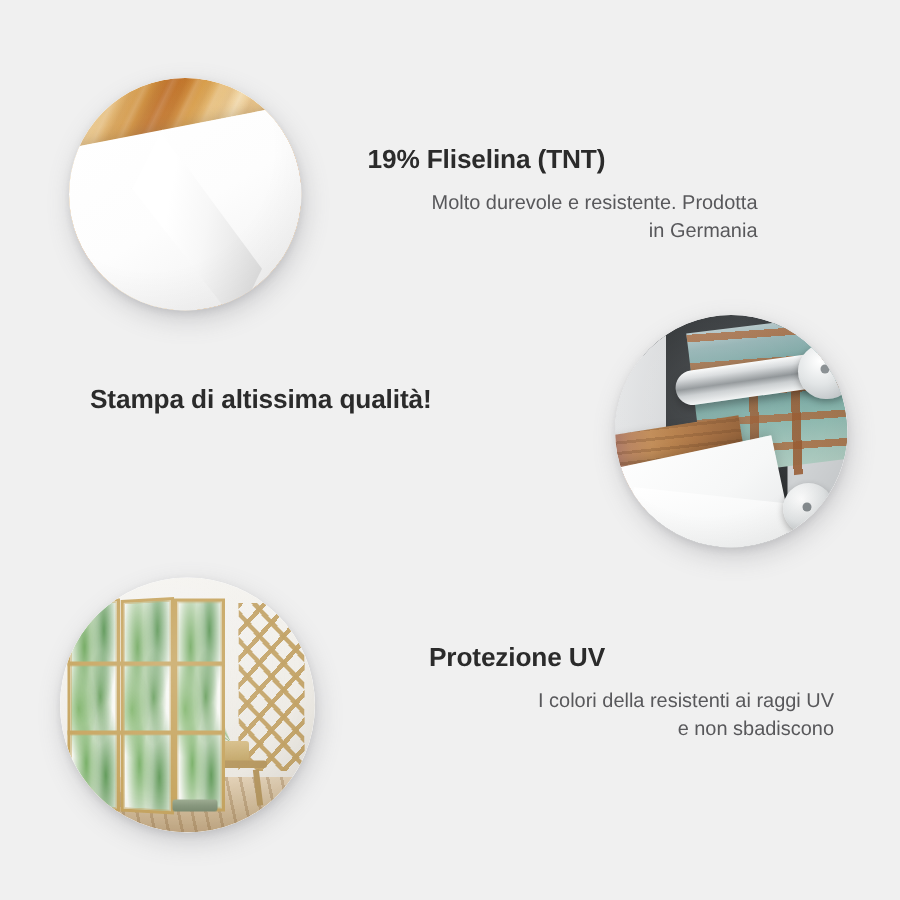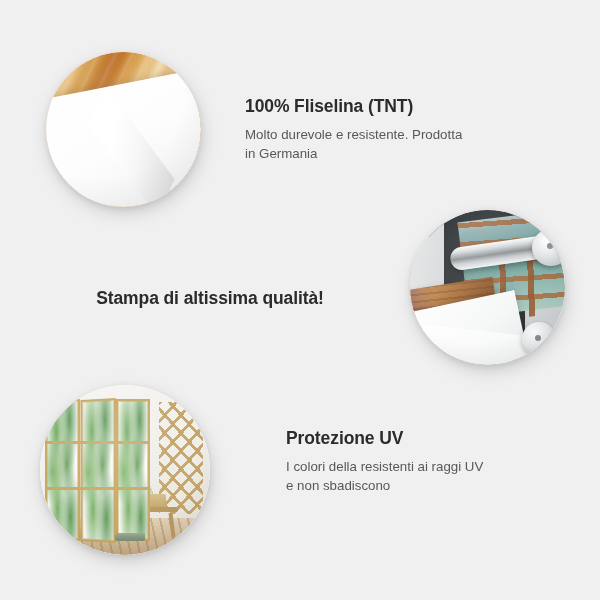--- a/index.html
+++ b/index.html
@@ -50,23 +50,24 @@
     letter-spacing: -0.1px;
     line-height: 1.2;
     white-space: nowrap;
   }
   .ft-desc {
     font-size: 13.3px;
     color: #58585b;
     line-height: 1.42;
     margin-top: 9px;
     white-space: pre-line;
+    text-align: right;
   }
   .align-center .ft-title,
-  .align-center .ft-desc { text-align: center; margin-top: 32px; }
+  .align-center .ft-desc { text-align: left; }
 
   
   #circle1 { left: 46px; top: 52px; width: 155px; height: 155px; }
 
   
   .c1-face {
     position: absolute; inset: 0;
     background:
       linear-gradient(116deg,
         #fbf7ef 0%,
@@ -390,21 +391,21 @@
         <div class="c1-face"></div>
         <div class="c1-streaks"></div>
         <div class="c1-backing"></div>
         <div class="c1-curl"></div>
         <div class="c1-fold"></div>
         <div class="c1-vig"></div>
       </div>
     </div>
 
     <div class="text-block align-left" id="text1">
-      <div class="ft-title">100% Fliselina (TNT)</div>
+      <div class="ft-title">19% Fliselina (TNT)</div>
       <div class="ft-desc">Molto durevole e resistente. Prodotta
 in Germania</div>
     </div>
 
   </div>
 
   <div class="feature">
 
     <div class="circle-wrap" id="circle2">
       <div class="circle-inner">

